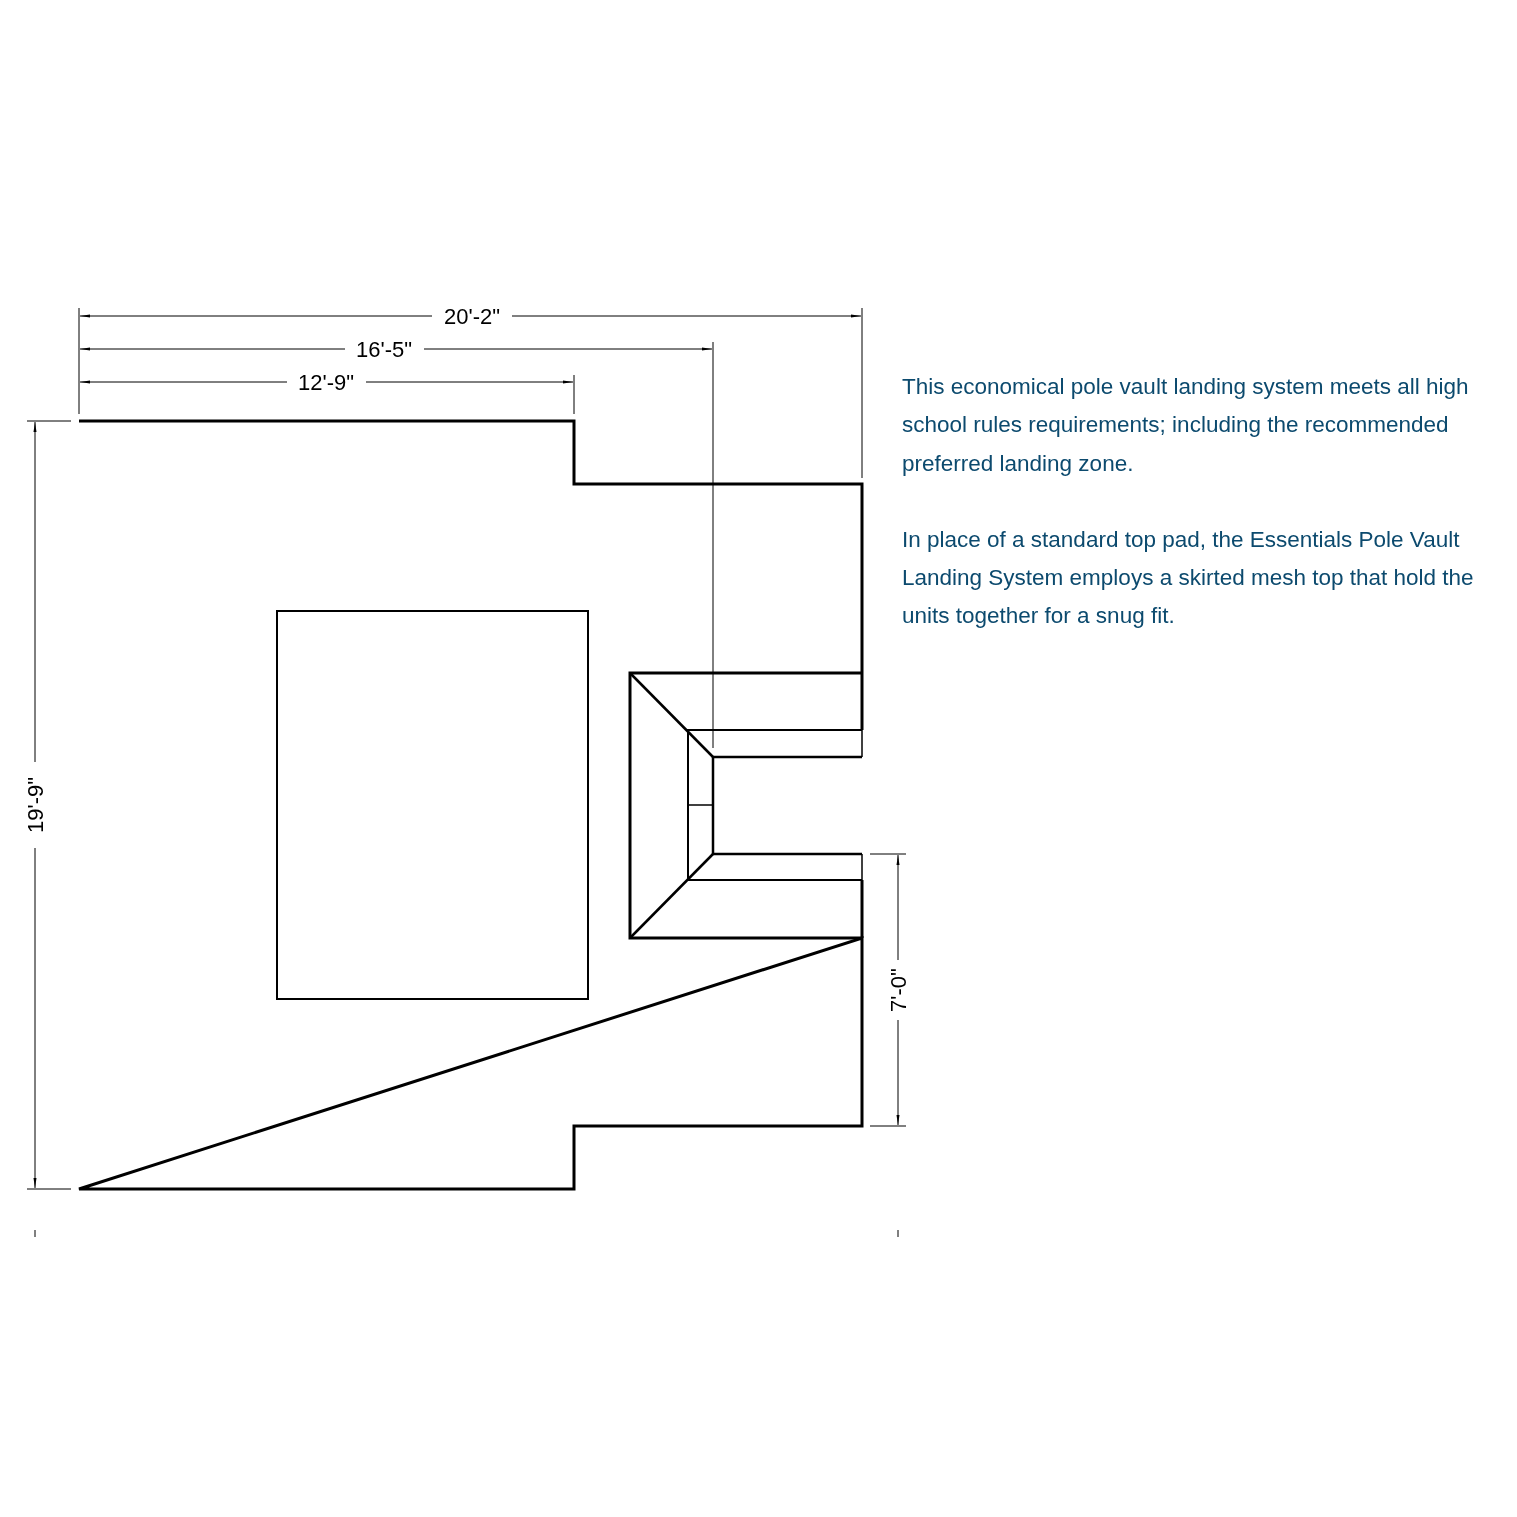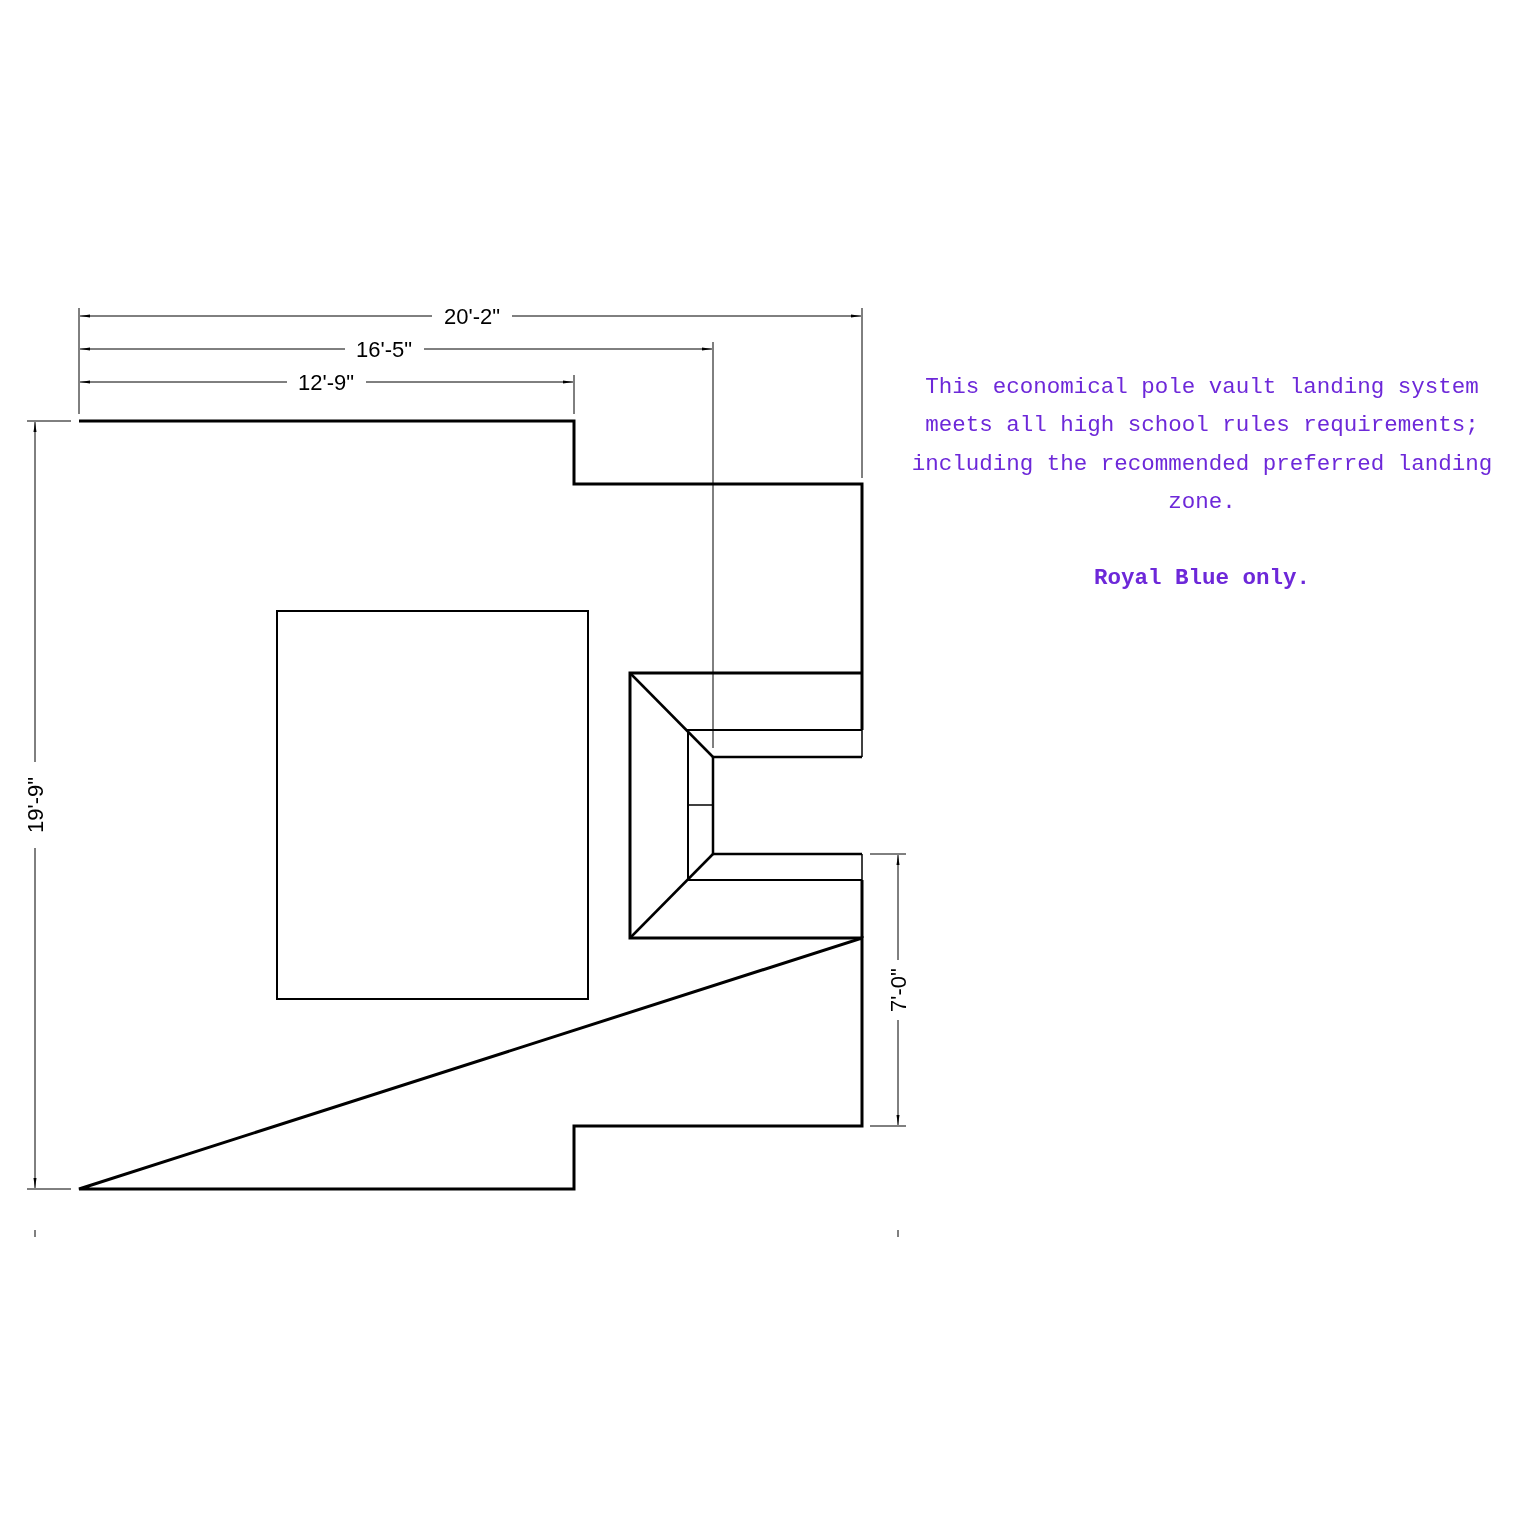--- a/index.html
+++ b/index.html
@@ -1,20 +1,20 @@
 <!DOCTYPE html>
 <html><head>
   <meta charset="utf-8">
   <style>
     html, body { margin: 0; padding: 0; background: #ffffff; }
     body { width: 1517px; height: 1517px; position: relative; overflow: hidden; }
     #drawing { position: absolute; left: 0; top: 0; width: 1517px; height: 1517px; }
     .dim-text { font-family: "Liberation Sans", sans-serif; font-size: 22px; fill: #000; }
     .desc { position: absolute; left: 902px; top: 368px; width: 600px;
-            font-family: Liberation Mono, monospace; font-size: 22.5px; color: #6d28d9; line-height: 38.3px; text-align: center; }
+            font-family: Liberation Sans, sans-serif; font-size: 22.5px; color: #0c4a6e; line-height: 38.3px; }
     .desc p { margin: 0 0 38px 0; }
     .desc p.bold { font-weight: bold; }
   </style>
 </head>
 <body>
 
 <svg id="drawing" viewBox="0 0 1517 1517" xmlns="http://www.w3.org/2000/svg">
   <defs>
     <marker id="arr" viewBox="0 0 10 6" refX="10" refY="3" markerWidth="10" markerHeight="6" orient="auto-start-reverse" markerUnits="userSpaceOnUse">
       <path d="M0,1.5 L10,3 L0,4.5 z" fill="#000"></path>
@@ -74,14 +74,14 @@
     <line x1="862" y1="730" x2="862" y2="757" stroke-width="1.5"></line>
     <line x1="862" y1="854" x2="862" y2="880" stroke-width="1.5"></line>
     <line x1="862" y1="880" x2="862" y2="938" stroke-width="3"></line>
     <line x1="862" y1="673" x2="862" y2="730" stroke-width="3"></line>
     <line x1="688" y1="805" x2="713" y2="805" stroke-width="1.5"></line>
   </g>
 </svg>
 
 <div class="desc">
   <p>This economical pole vault landing system meets all high school rules requirements; including the recommended preferred landing zone.</p>
-  <p class="bold">Royal Blue only.</p>
+  <p>In place of a standard top pad, the Essentials Pole Vault Landing System employs a skirted mesh top that hold the units together for a snug fit.</p>
 </div>
 
 </body></html>

